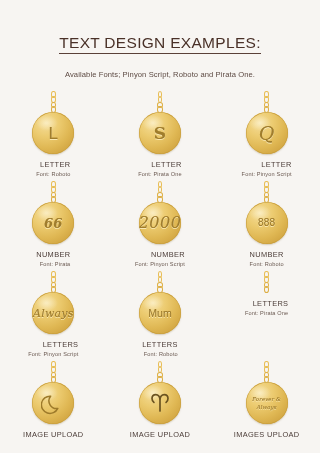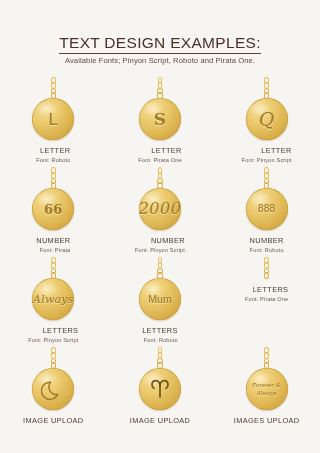--- a/index.html
+++ b/index.html
@@ -18,21 +18,21 @@
     font-size:15.5px;
     letter-spacing:.3px;
     color:#4a3128;
     font-weight:400;
     display:inline-block;
     border-bottom:1.2px solid #5a4038;
     padding-bottom:2px;
     line-height:1.1;
   }
   .subtitle{
-    margin-top:2px;
+    margin-top:16px;
     font-size:7.6px;
     color:#5d4a43;
     letter-spacing:.1px;
   }
 
   .grid{
     margin-top:12px;
     display:grid;
     grid-template-columns:repeat(3,1fr);
     grid-template-rows:repeat(4,90px);
@@ -98,21 +98,21 @@
     text-align:center;
     z-index:2;
     user-select:none;
   }
   .e-roboto{font-family:"Liberation Sans",sans-serif;font-weight:400;}
   .e-serif{font-family:"DejaVu Serif",serif;font-weight:700;}
   .e-script{font-family:"DejaVu Serif",serif;font-style:italic;font-weight:400;letter-spacing:.2px;}
 
   .f-letter{font-size:17px;}
   .f-letter-script{font-size:19px;}
-  .f-num{font-size:13px;letter-spacing:.3px;}
+  .f-num{font-size:13px;letter-spacing:.3px;font-style:italic;}
   .f-num-script{font-size:16px;letter-spacing:.5px;}
   .f-num-roboto{font-size:10px;letter-spacing:.2px;}
   .f-word{font-size:10.5px;}
   .f-word-script{font-size:11px;}
   .f-hand{font-size:5.4px;line-height:1.55;letter-spacing:.1px;}
 
   .glyph{z-index:2;position:relative;}
   .glyph svg{display:block;}
 
   .caption{

